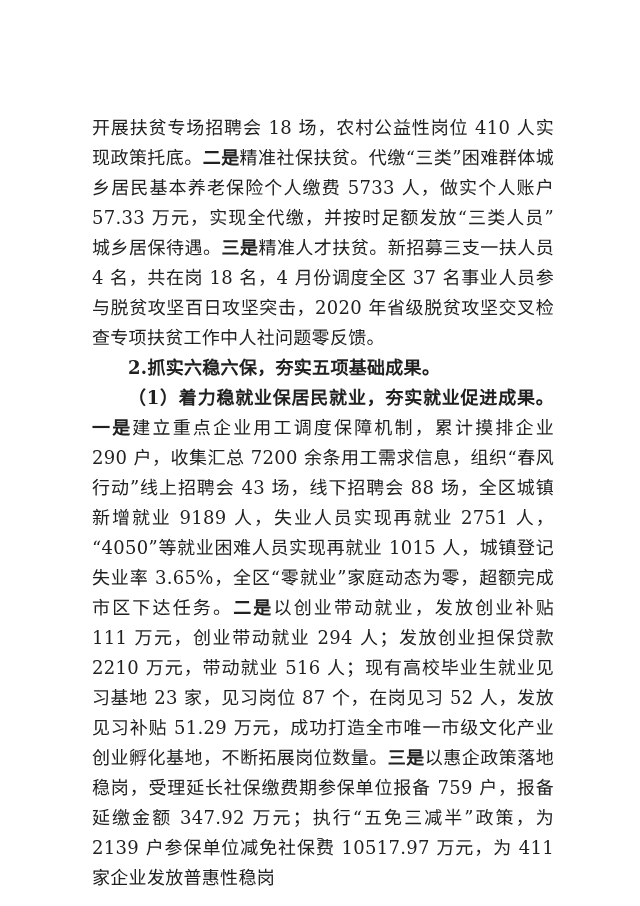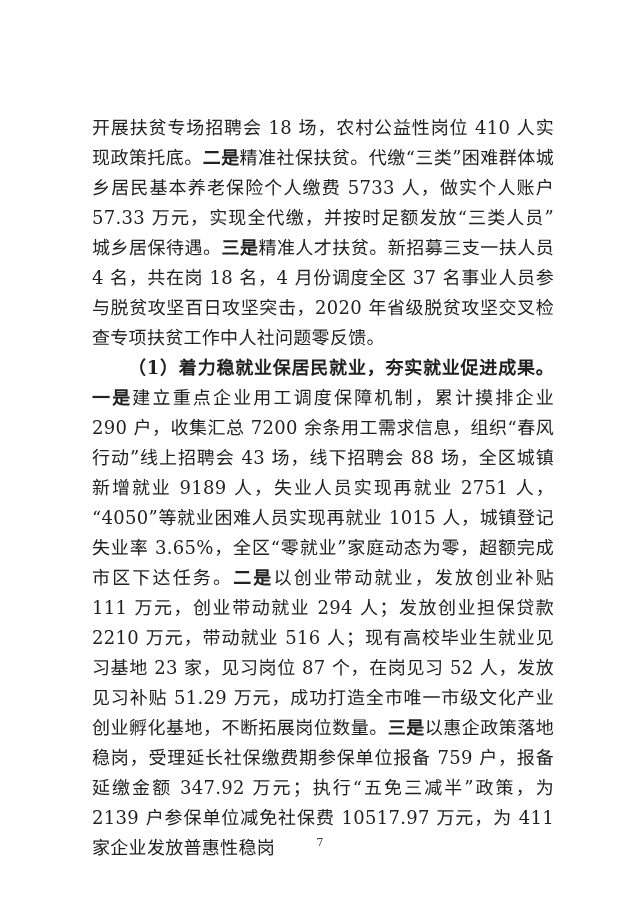--- a/index.html
+++ b/index.html
@@ -46,20 +46,23 @@
 </head>
 <body>
 
 <div class="page">
   <div class="content">
 
     <p>
       <span>开展扶贫专场招聘会 18 场，农村公益性岗位 410 人实现政策托底。</span><span class="bold">二是</span><span>精准社保扶贫。代缴“三类”困难群体城乡居民基本养老保险个人缴费 5733 人，做实个人账户 57.33 万元，实现全代缴，并按时足额发放“三类人员”城乡居保待遇。</span><span class="bold">三是</span><span>精准人才扶贫。新招募三支一扶人员 4 名，共在岗 18 名，4 月份调度全区 37 名事业人员参与脱贫攻坚百日攻坚突击，2020 年省级脱贫攻坚交叉检查专项扶贫工作中人社问题零反馈。</span>
     </p>
 
+    <p class="indent heading">
+      <span>2.抓实六稳六保，夯实五项基础成果。</span>
+    </p>
 
     <p class="indent">
       <span class="bold">（1）着力稳就业保居民就业，夯实就业促进成果。一是</span><span>建立重点企业用工调度保障机制，累计摸排企业 290 户，收集汇总 7200 余条用工需求信息，组织“春风行动”线上招聘会 43 场，线下招聘会 88 场，全区城镇新增就业 9189 人，失业人员实现再就业 2751 人，“4050”等就业困难人员实现再就业 1015 人，城镇登记失业率 3.65%，全区“零就业”家庭动态为零，超额完成市区下达任务。</span><span class="bold">二是</span><span>以创业带动就业，发放创业补贴 111 万元，创业带动就业 294 人；发放创业担保贷款 2210 万元，带动就业 516 人；现有高校毕业生就业见习基地 23 家，见习岗位 87 个，在岗见习 52 人，发放见习补贴 51.29 万元，成功打造全市唯一市级文化产业创业孵化基地，不断拓展岗位数量。</span><span class="bold">三是</span><span>以惠企政策落地稳岗，受理延长社保缴费期参保单位报备 759 户，报备延缴金额 347.92 万元；执行“五免三减半”政策，为 2139 户参保单位减免社保费 10517.97 万元，为 411 家企业发放普惠性稳岗</span>
     </p>
 
   </div>
 
   <div class="footer">7</div>
 </div>
 

